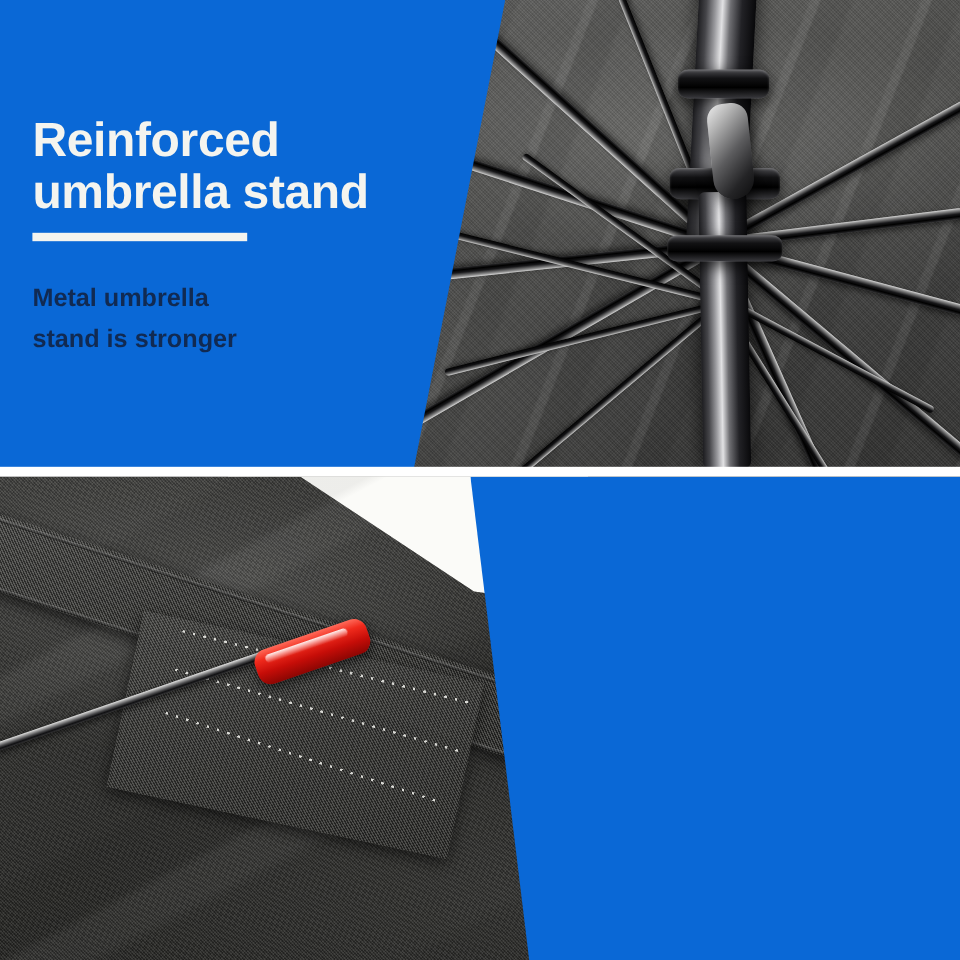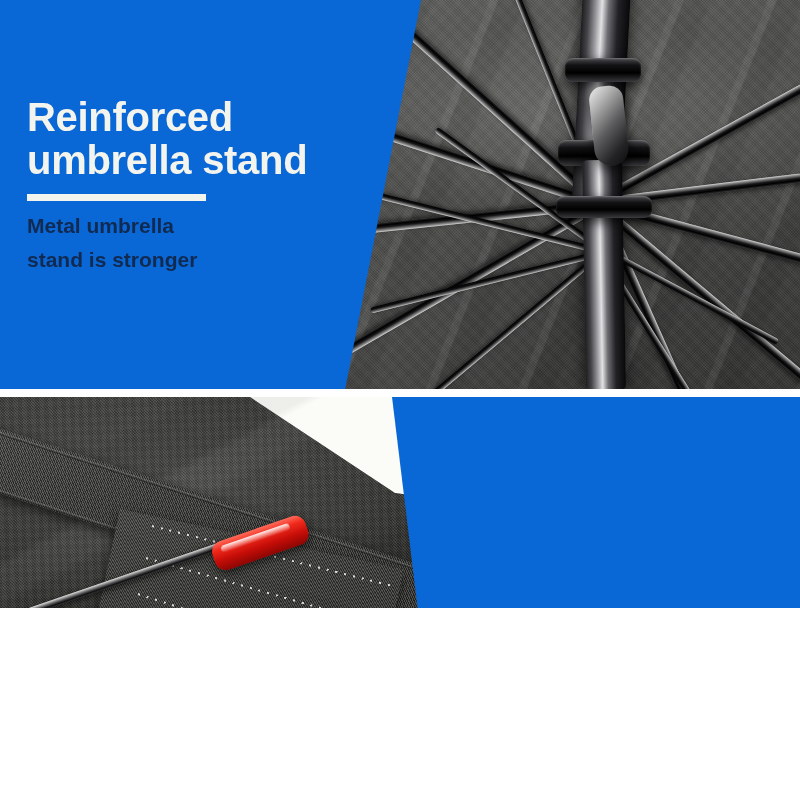--- a/index.html
+++ b/index.html
@@ -8,21 +8,21 @@
     padding: 0;
     background: #ffffff;
   }
   body {
     font-family: "Liberation Sans", sans-serif;
   }
 
   #banner {
     position: relative;
     width: 800px;
-    height: 608px;
+    height: 800px;
     overflow: hidden;
     background: #ffffff;
   }
 
   
   .panel {
     position: absolute;
     left: 0;
     width: 800px;
     overflow: hidden;
@@ -219,21 +219,21 @@
   #rule-top    { width: 179px; }
 
   .subline {
     margin: 0;
     color: #112a52;
     font-weight: bold;
     font-size: 21px;
     line-height: 1.62;
     white-space: pre-line;
   }
-  #sub-top    { margin-top: 8px; }
+  #sub-top    { margin-top: 31px; }
 
   
   #separator {
     position: absolute;
     left: 0;
     top: 389px;
     width: 800px;
     height: 9px;
     background: #ffffff;
   }

